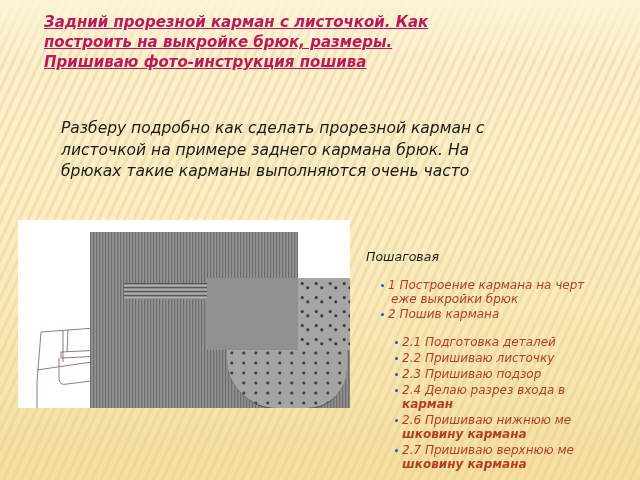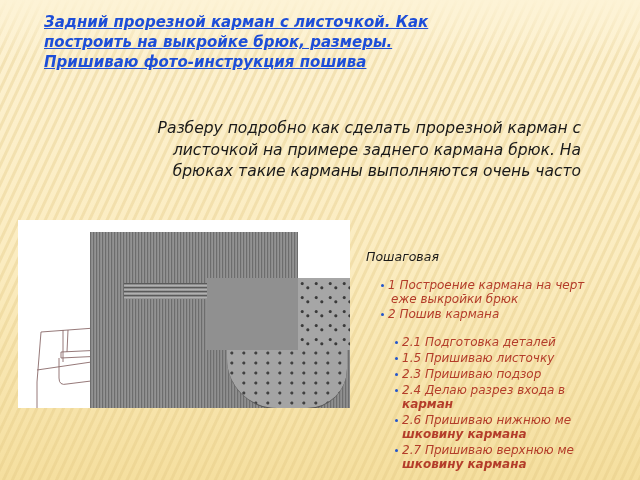--- a/index.html
+++ b/index.html
@@ -11,25 +11,25 @@
       repeating-linear-gradient(115deg, rgba(230,205,140,0.0) 0px, rgba(230,205,140,0.0) 4px, rgba(225,198,128,0.35) 5px, rgba(225,198,128,0.35) 7px, rgba(230,205,140,0.0) 8px),
       linear-gradient(180deg, #fdf2d3 0%, #fbecc0 55%, #f5df9f 100%);
   }
   .top-fade {
     position: absolute; left: 0; top: 0; width: 640px; height: 60px;
     background: linear-gradient(180deg, rgba(253,243,214,0.95), rgba(253,243,214,0));
   }
   .title {
     position: absolute; left: 44px; top: 12px; width: 470px;
     font-size: 15px; line-height: 20px; font-weight: bold; font-style: italic;
-    color: #1d4ed8; text-decoration: underline; margin: 0;
+    color: #be185d; text-decoration: underline; margin: 0;
   }
   .intro {
     position: absolute; left: 61px; top: 118px; width: 520px;
-    font-size: 15.5px; line-height: 21.5px; font-style: italic; color: #1a1a1a; margin: 0; text-align: right;
+    font-size: 15.5px; line-height: 21.5px; font-style: italic; color: #1a1a1a; margin: 0;
   }
   .image-panel {
     position: absolute; left: 18px; top: 220px; width: 332px; height: 188px;
     background: #ffffff; overflow: hidden;
   }
   .photo-stripes {
     position: absolute; left: 72px; top: 12px; width: 208px; height: 186px;
     background-color: #8a8a8a;
     background-image:
       repeating-linear-gradient(90deg, #6d6d6d 0px, #6d6d6d 1px, #a9a9a9 2px, #7c7c7c 3px);
@@ -127,19 +127,19 @@
     <li class="l1">
       <span>1 Построение кармана на черт</span>
       <span class="wrap">еже выкройки брюк</span>
     </li>
     <li class="l1">
       <span>2 Пошив кармана</span>
     </li>
   </ul>
   <ul class="sub">
     <li><span>2.1 Подготовка деталей</span></li>
-    <li><span>1.5 Пришиваю листочку</span></li>
+    <li><span>2.2 Пришиваю листочку</span></li>
     <li><span>2.3 Пришиваю подзор</span></li>
     <li><span>2.4 Делаю разрез входа в</span><span class="wrap">карман</span></li>
     <li><span>2.6 Пришиваю нижнюю ме</span><span class="wrap">шковину кармана</span></li>
     <li><span>2.7 Пришиваю верхнюю ме</span><span class="wrap">шковину кармана</span></li>
   </ul>
 </div>
 
 </body></html>

